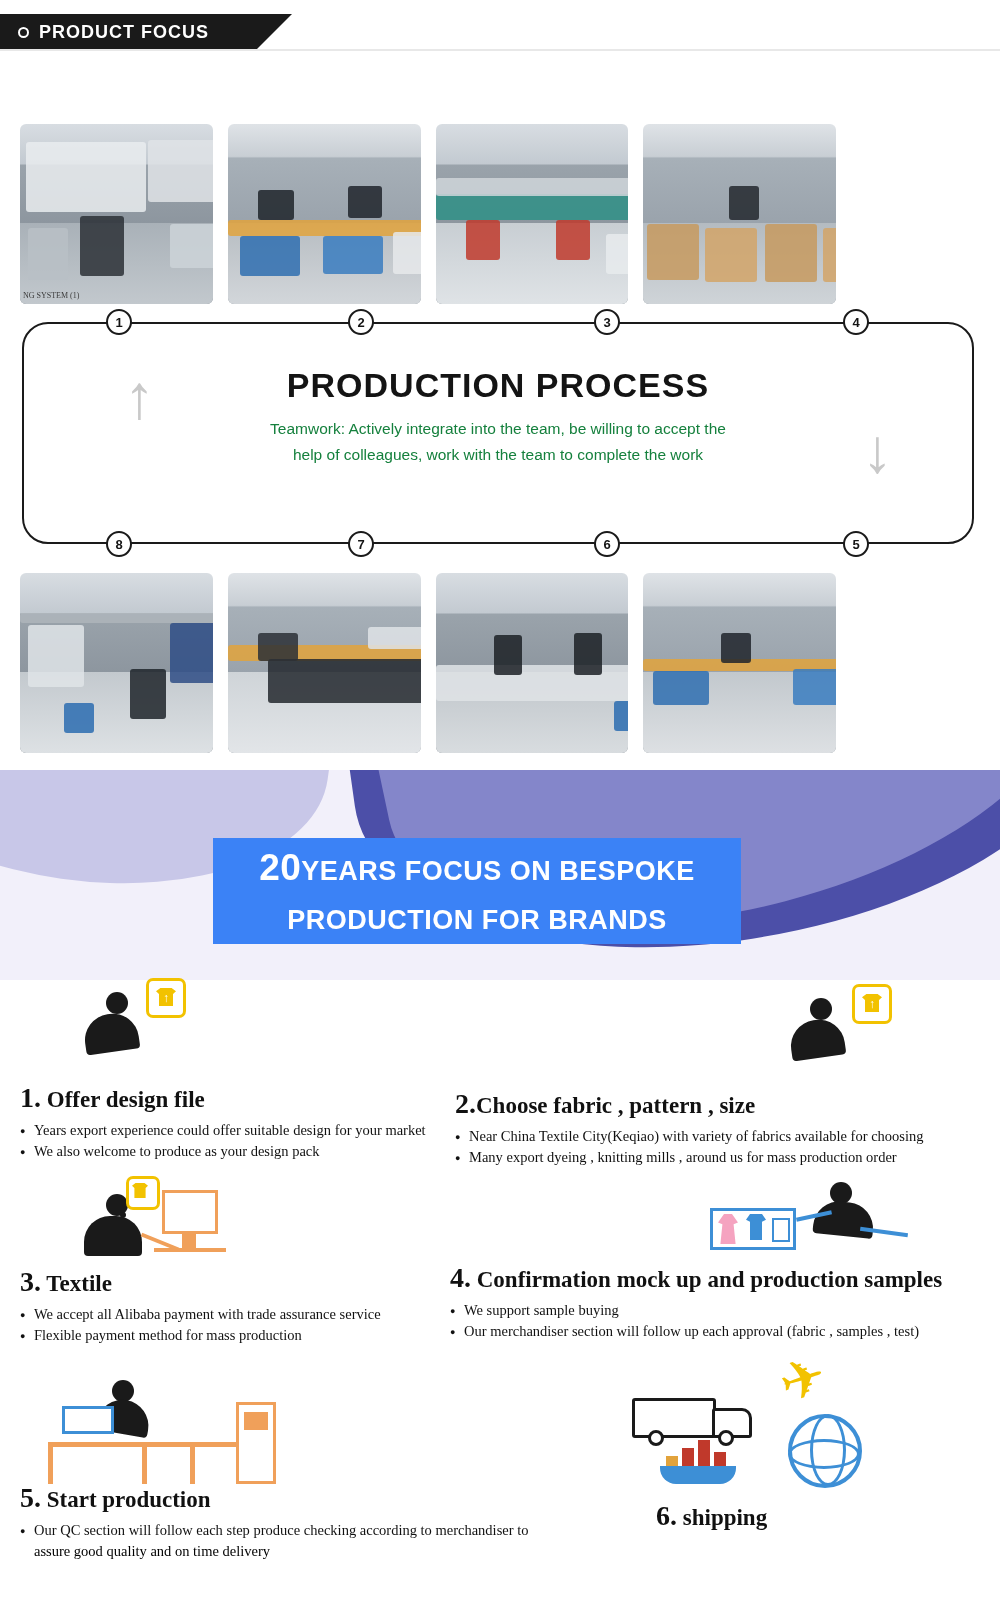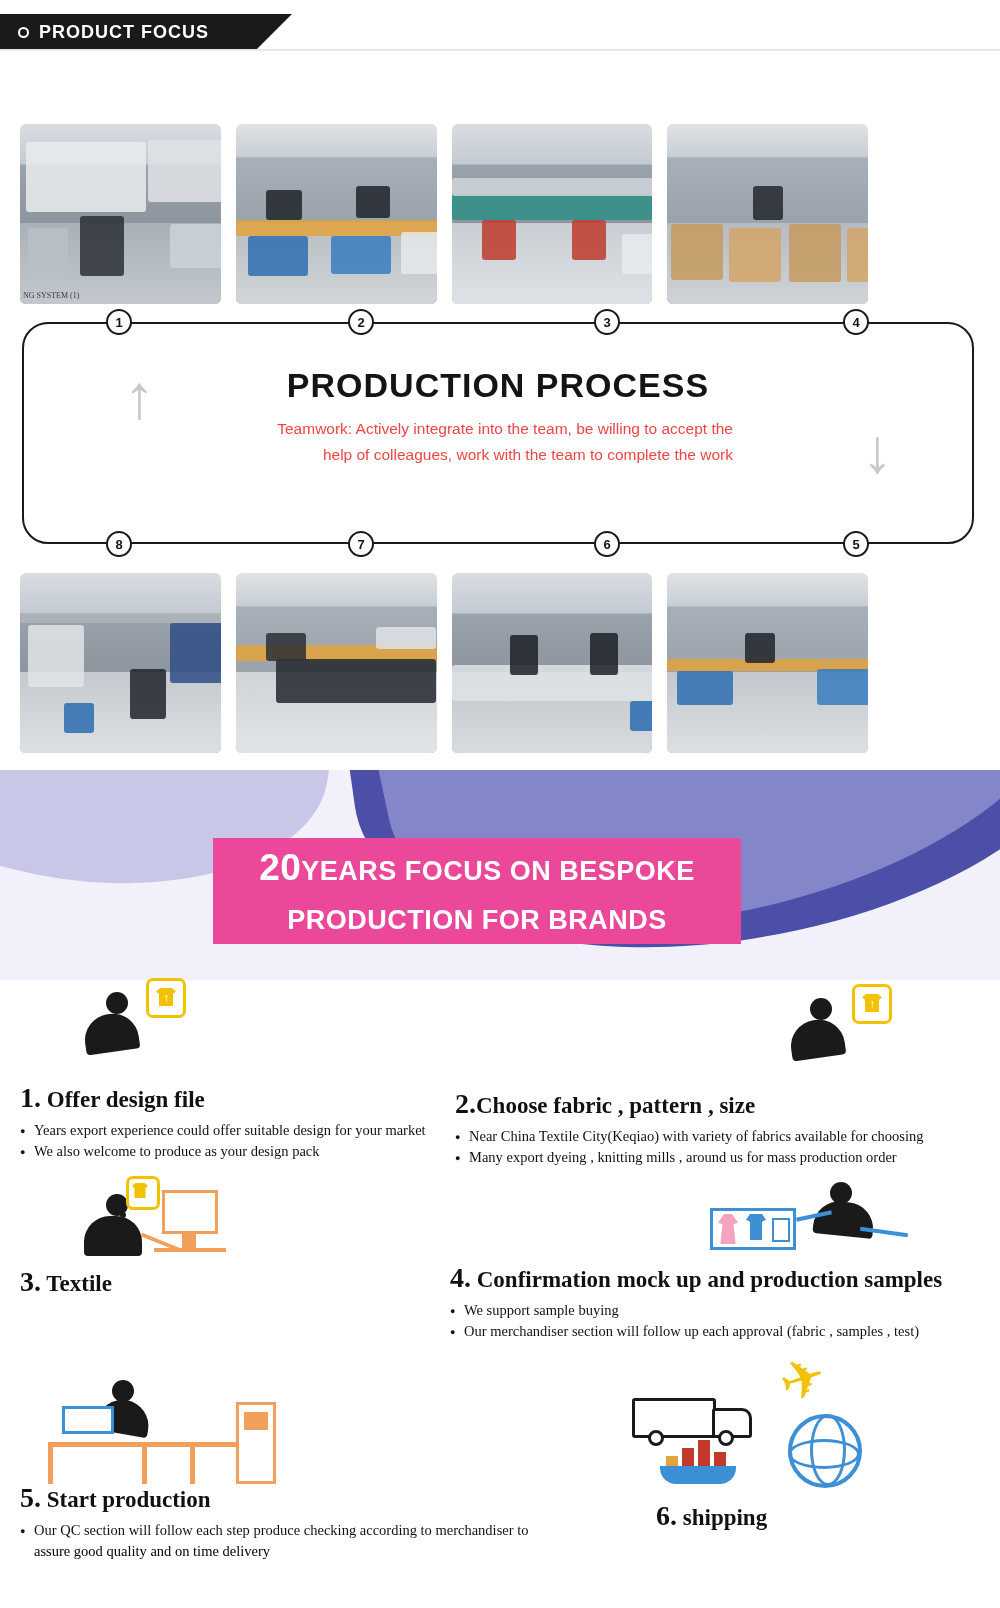--- a/index.html
+++ b/index.html
@@ -45,25 +45,25 @@
   .header-rule {
     position: absolute;
     top: 49px; left: 0;
     width: 1000px; height: 2px;
     background: #e8e8e8;
   }
 
   
   .photo-row {
     position: absolute;
-    left: 16px;
+    left: 0;
     width: 856px;
     display: flex;
     gap: 15px;
-    padding: 0 4px;
+    padding: 0 20px;
   }
   .photo {
     width: 235px;
     height: 180px;
     border-radius: 6px;
     overflow: hidden;
     position: relative;
     background: #8b939c;
   }
   .photo .lbl {
@@ -105,24 +105,24 @@
     font-size: 34px;
     font-weight: bold;
     letter-spacing: 1px;
     color: #141414;
   }
   .process-desc {
     position: absolute;
     top: 92px; left: 50%;
     transform: translateX(-50%);
     width: 470px;
-    text-align: right;
+    text-align: center;
     font-size: 15.5px;
     line-height: 26px;
-    color: #ef4444;
+    color: #15803d;
   }
   .step-num {
     position: absolute;
     width: 26px; height: 26px;
     border: 2px solid #1a1a1a;
     border-radius: 50%;
     background: #ffffff;
     font-size: 13px;
     font-weight: bold;
     display: flex;
@@ -169,21 +169,21 @@
     left: -170px; top: -160px;
     background: #c8c7e8;
     border-radius: 0 0 60% 60%;
     transform: rotate(8deg);
   }
 
   .years-box {
     position: absolute;
     left: 213px; top: 838px;
     width: 528px; height: 106px;
-    background: #ec4899;
+    background: #3b82f6;
     display: flex;
     flex-direction: column;
     align-items: center;
     justify-content: center;
     color: #ffffff;
   }
   .years-line1 { font-size: 27px; font-weight: bold; letter-spacing: .5px; }
   .years-line1 .big { font-size: 37px; }
   .years-line2 { font-size: 27px; font-weight: bold; letter-spacing: .5px; margin-top: 16px; }
 
@@ -439,20 +439,24 @@
   <span class="bubble" style="left:56px;top:-2px;width:34px;height:34px;"></span>
   <span class="tshirt" style="left:62px;top:5px;width:16px;height:15px;"></span>
   <span class="dot-sm" style="left:50px;top:34px;"></span>
   <span class="mon-frame" style="left:92px;top:12px;width:56px;height:44px;"></span>
   <span class="tbl-line" style="left:112px;top:56px;width:14px;height:16px;"></span>
   <span class="tbl-line" style="left:84px;top:70px;width:72px;height:4px;"></span>
   <span class="tbl-line" style="left:70px;top:62px;width:40px;height:4px;transform:rotate(22deg);"></span>
 </div>
 <div class="step" style="left:20px;top:1266px;width:420px;">
   <h3><span class="n">3.</span> <span>Textile</span></h3>
+  <ul>
+    <li>We accept all Alibaba payment with trade assurance service</li>
+    <li>Flexible payment method for mass production</li>
+  </ul>
 </div>
 
 <div class="fig" style="left:710px;top:1180px;width:200px;height:84px;">
   <span class="blue-frame" style="left:0px;top:28px;width:86px;height:42px;"></span>
   <span style="position:absolute;left:8px;top:34px;width:20px;height:30px;background:#f5a3c0;clip-path:polygon(30% 0,70% 0,100% 28%,78% 34%,88% 100%,12% 100%,22% 34%,0 28%);"></span>
   <span style="position:absolute;left:36px;top:34px;width:20px;height:26px;background:#3d8fd6;clip-path:polygon(20% 0,80% 0,100% 22%,80% 30%,80% 100%,20% 100%,20% 30%,0 22%);"></span>
   <span style="position:absolute;left:62px;top:38px;width:18px;height:24px;border:2px solid #3d8fd6;"></span>
   <span class="person-head" style="left:120px;top:2px;"></span>
   <span class="person-body" style="left:104px;top:22px;width:60px;height:34px;transform:rotate(6deg);"></span>
   <span class="blue-line" style="left:86px;top:34px;width:36px;height:4px;transform:rotate(-12deg);"></span>

